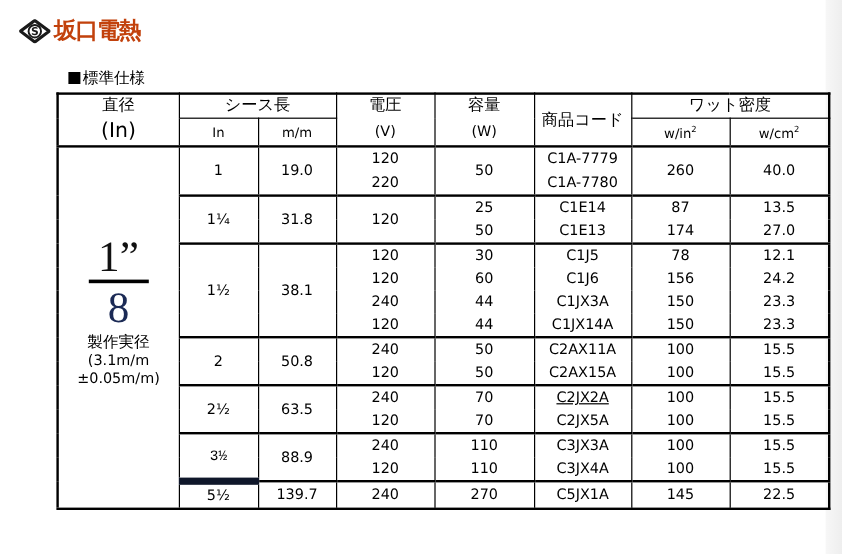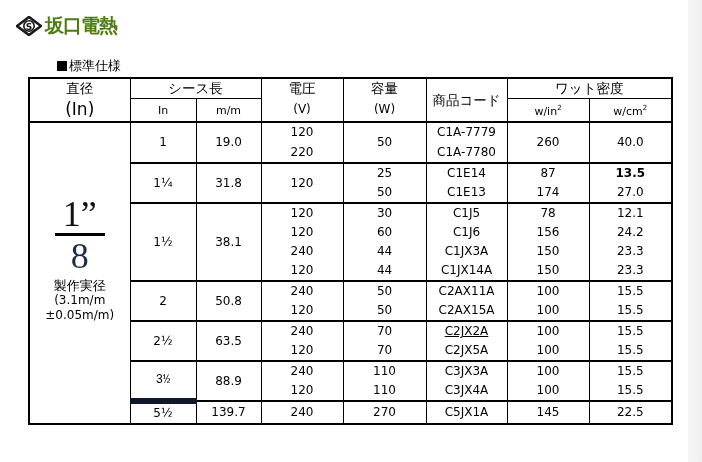--- a/index.html
+++ b/index.html
@@ -2,24 +2,24 @@
 <html><head>
 <meta charset="utf-8">
 <style>
   html, body { margin:0; padding:0; }
   body { width:702px; height:462px; background:#ffffff; position:relative; overflow:hidden;
          font-family:"DejaVu Sans","Liberation Sans",sans-serif; color:#000; }
   .rightbar { position:absolute; right:0; top:0; width:14px; height:462px;
               background:linear-gradient(to right,#f7f7f7,#eeeeee); }
   .logo { position:absolute; left:16px; top:14px; height:24px; display:flex; align-items:center; }
   .logo svg { display:block; }
-  .logo-text { font-size:19px; font-weight:bold; letter-spacing:-1px; color:#4d7c0f; margin-left:3px; }
+  .logo-text { font-size:19px; font-weight:bold; letter-spacing:-1px; color:#c2410c; margin-left:3px; }
   .section-title { position:absolute; left:57px; top:58px; font-size:13px; line-height:16px; }
   .section-title .sq { display:inline-block; width:10px; height:10px; background:#000; margin-right:2px; vertical-align:-1px; }
-  table.spec { position:absolute; left:28px; top:77px; border-collapse:collapse; width:645px;
+  table.spec { position:absolute; left:47px; top:77px; border-collapse:collapse; width:645px;
                table-layout:fixed; font-size:12px; }
   table.spec td, table.spec th { border:1px solid #000; padding:0; text-align:center; font-weight:normal;
                line-height:19px; height:19px; vertical-align:middle; }
   table.spec { border:2px solid #000; }
   th.h1 { font-size:13.5px; line-height:18px; height:18px; }
   th.h2 { font-size:11px; line-height:18px; height:18px; }
   tr.grp-end td { border-bottom:2px solid #000; }
   tr.hdr-end th { border-bottom:2px solid #000; }
   .stack div { line-height:19.7px; height:19.7px; }
   .diam { vertical-align:middle; }
@@ -107,21 +107,21 @@
       <td>40.0</td>
     </tr>
 
     <tr>
       <td rowspan="2" style="border-bottom:2px solid #000;">1¼</td>
       <td rowspan="2" style="border-bottom:2px solid #000;">31.8</td>
       <td rowspan="2" style="border-bottom:2px solid #000;">120</td>
       <td style="border-bottom:none;">25</td>
       <td style="border-bottom:none;">C1E14</td>
       <td style="border-bottom:none;">87</td>
-      <td style="border-bottom:none;font-weight:bold;">13.5</td>
+      <td style="border-bottom:none;">13.5</td>
     </tr>
     <tr class="grp-end">
       <td style="border-top:none;">50</td>
       <td style="border-top:none;">C1E13</td>
       <td style="border-top:none;">174</td>
       <td style="border-top:none;">27.0</td>
     </tr>
 
     <tr>
       <td rowspan="4" style="border-bottom:2px solid #000;">1½</td>

